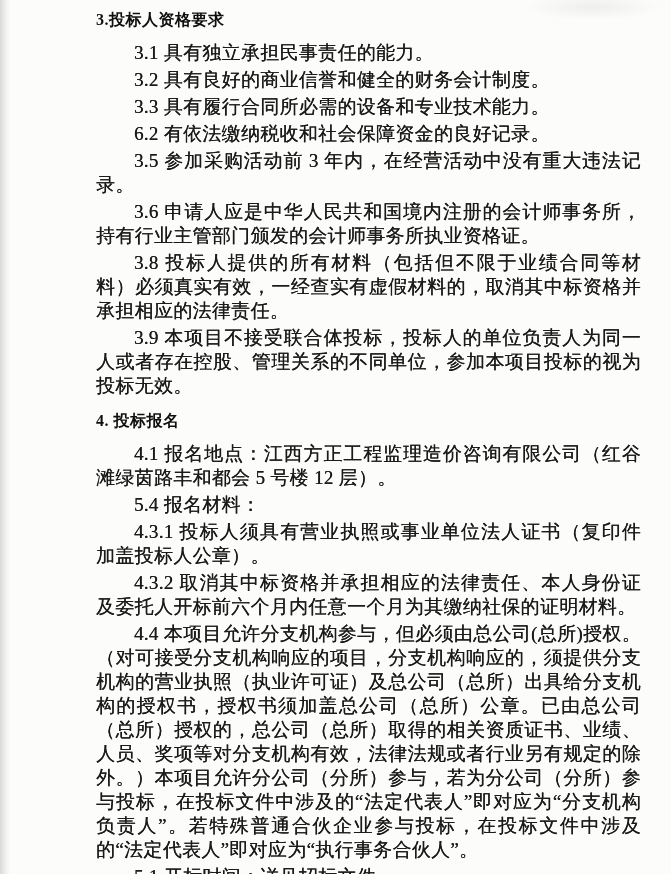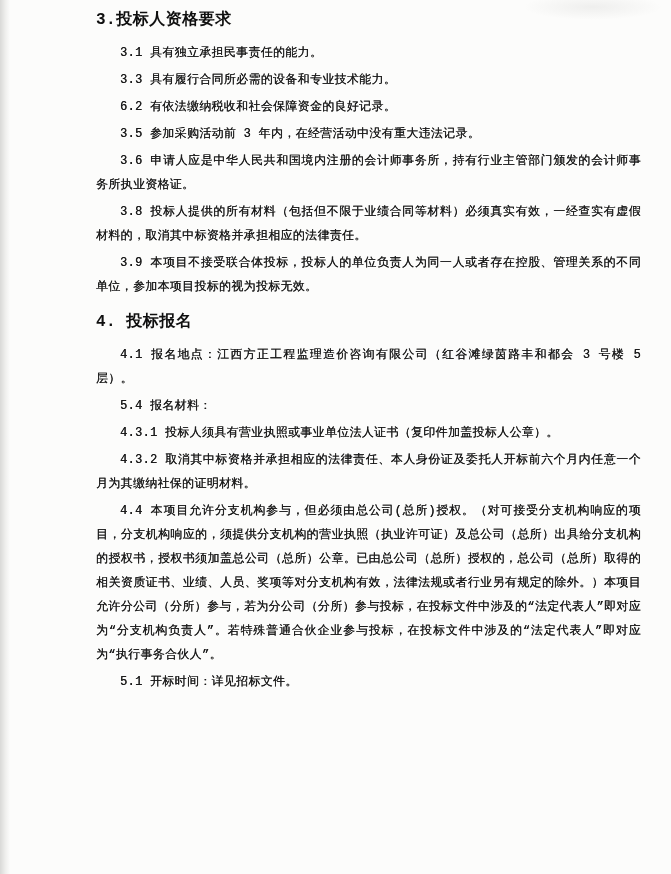--- a/index.html
+++ b/index.html
@@ -6,21 +6,21 @@
     margin: 0;
     padding: 0;
     background: #ffffff;
   }
   .page {
     position: relative;
     width: 671px;
     height: 874px;
     background: #fcfcfb;
     overflow: hidden;
-    font-family: Liberation Mono, monospace;
+    font-family: Liberation Serif, serif;
     color: #1b1b1b;
   }
   
   .edge-left {
     position: absolute;
     left: 0; top: 0; bottom: 0;
     width: 10px;
     background: linear-gradient(to right, #d9d9d7, #efefed 55%, rgba(252,252,251,0));
     pointer-events: none;
   }
@@ -43,52 +43,53 @@
     line-height: 26px;
     font-weight: 700;
     color: #0f0f0f;
     margin: 10px 0 8px 0;
     letter-spacing: 0.5px;
   }
   section:first-of-type h2 {
     margin-top: 0;
   }
   p {
-    font-size: 12px;
+    font-size: 19px;
     line-height: 24px;
     margin: 0 0 3px 0;
     text-indent: 2em;
     text-align: justify;
     letter-spacing: 0.3px;
     text-shadow: 0.25px 0 0 #1b1b1b;
   }
 </style>
 </head>
 <body>
 
 <div class="page">
   <div class="edge-left"></div>
   <div class="smudge-top-right"></div>
 
   <div class="content">
 
     <section>
       <h2>3.投标人资格要求</h2>
       <p>3.1 具有独立承担民事责任的能力。</p>
+      <p>3.2 具有良好的商业信誉和健全的财务会计制度。</p>
       <p>3.3 具有履行合同所必需的设备和专业技术能力。</p>
       <p>6.2 有依法缴纳税收和社会保障资金的良好记录。</p>
       <p>3.5 参加采购活动前 3 年内，在经营活动中没有重大违法记录。</p>
       <p>3.6 申请人应是中华人民共和国境内注册的会计师事务所，持有行业主管部门颁发的会计师事务所执业资格证。</p>
       <p>3.8 投标人提供的所有材料（包括但不限于业绩合同等材料）必须真实有效，一经查实有虚假材料的，取消其中标资格并承担相应的法律责任。</p>
       <p>3.9 本项目不接受联合体投标，投标人的单位负责人为同一人或者存在控股、管理关系的不同单位，参加本项目投标的视为投标无效。</p>
     </section>
 
     <section>
       <h2>4. 投标报名</h2>
-      <p>4.1 报名地点：江西方正工程监理造价咨询有限公司（红谷滩绿茵路丰和都会 3 号楼 5 层）。</p>
+      <p>4.1 报名地点：江西方正工程监理造价咨询有限公司（红谷滩绿茵路丰和都会 5 号楼 12 层）。</p>
       <p>5.4  报名材料：</p>
       <p>4.3.1 投标人须具有营业执照或事业单位法人证书（复印件加盖投标人公章）。</p>
       <p>4.3.2 取消其中标资格并承担相应的法律责任、本人身份证及委托人开标前六个月内任意一个月为其缴纳社保的证明材料。</p>
       <p>4.4 本项目允许分支机构参与，但必须由总公司(总所)授权。（对可接受分支机构响应的项目，分支机构响应的，须提供分支机构的营业执照（执业许可证）及总公司（总所）出具给分支机构的授权书，授权书须加盖总公司（总所）公章。已由总公司（总所）授权的，总公司（总所）取得的相关资质证书、业绩、人员、奖项等对分支机构有效，法律法规或者行业另有规定的除外。）本项目允许分公司（分所）参与，若为分公司（分所）参与投标，在投标文件中涉及的“法定代表人”即对应为“分支机构负责人”。若特殊普通合伙企业参与投标，在投标文件中涉及的“法定代表人”即对应为“执行事务合伙人”。</p>
     </section>
 
     <section>
       <p>5.1 开标时间：详见招标文件。</p>
     </section>
 

